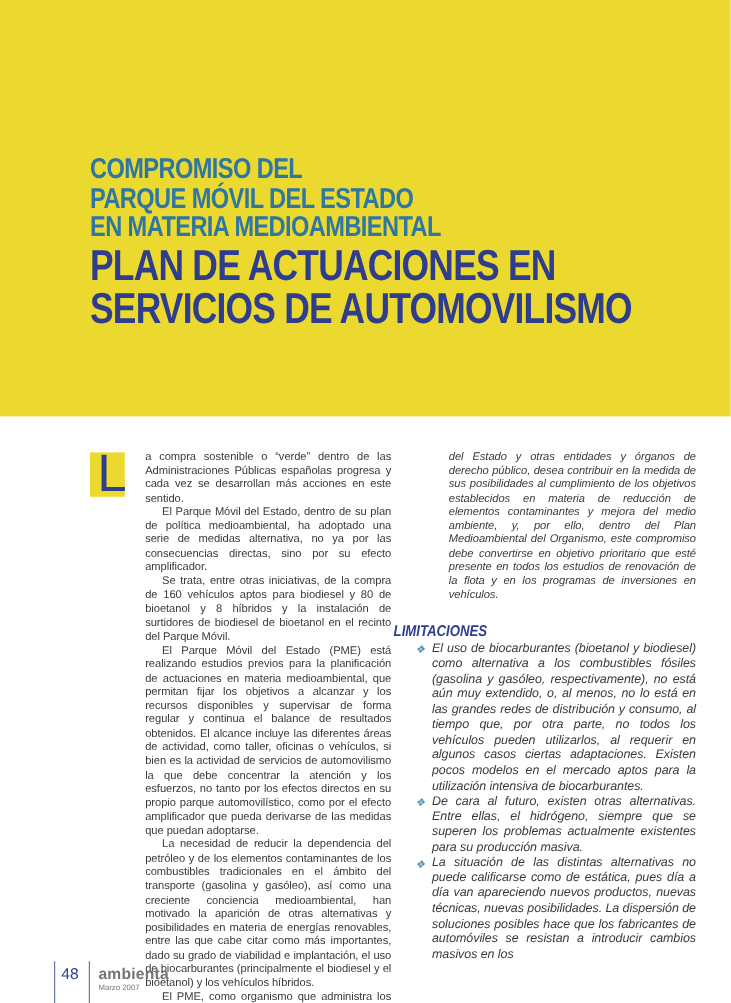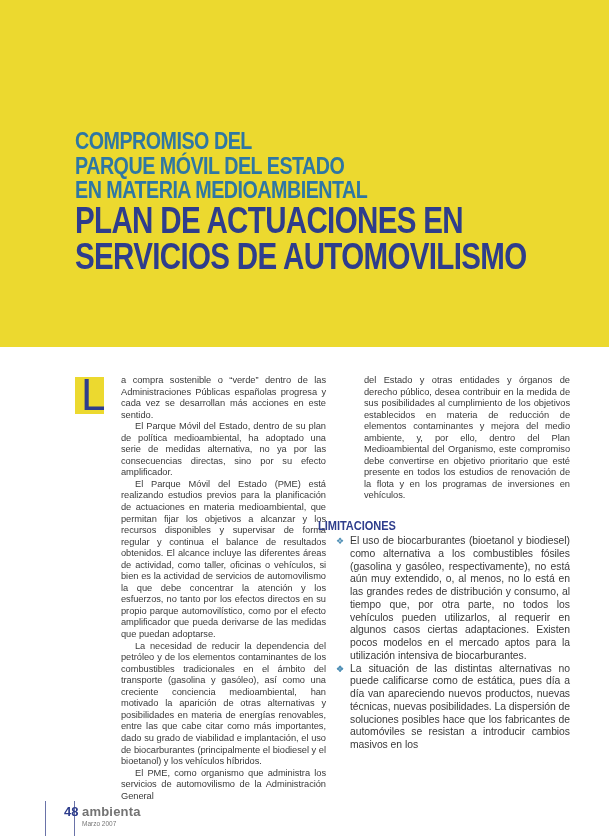--- a/index.html
+++ b/index.html
@@ -34,21 +34,21 @@
       white-space: nowrap;
       margin-top: 0px;
     }
     .col {
       position: absolute; top: 375px;
       font-size: 9.3px; line-height: 11.55px;
       text-align: justify; color: #3a3a3a;
       letter-spacing: -0.05px;
     }
     .col1 { left: 75px; width: 251px; }
-    .col2 { left: 318px; width: 252px; }
+    .col2 { left: 328px; width: 252px; font-style: italic; }
     .col p { margin: 0; text-indent: 14px; padding-left: 46px; }
     .col p.first { text-indent: 0; }
     .dropcap {
       float: left; width: 29px; height: 37px;
       background: #ecd92f; margin: 2px 8px 0 0;
       position: relative;
     }
     .dropcap span {
       position: absolute; left: 6px; top: -4px;
       font-size: 44px; font-weight: normal; color: #2e3d8c;
@@ -70,22 +70,22 @@
     }
     .bullets li .bullet-icon {
       position: absolute; left: 18px; top: 0; color: #4f8fb5;
       font-size: 9px;
     }
     .footer-box {
       position: absolute; left: 45px; top: 801px; width: 28px; height: 40px;
       border-left: 1px solid #6a73a8; border-right: 1px solid #6a73a8;
     }
     .page-num {
-      position: absolute; left: 64px; top: 804px;
-      font-size: 13px; font-weight: bold; color: #2e3d8c;
+      position: absolute; left: 51px; top: 804px;
+      font-size: 13px; font-weight: normal; color: #2e3d8c;
     }
     .mag-name {
       position: absolute; left: 82px; top: 804px;
       font-size: 13px; font-weight: bold; color: #737373; letter-spacing: 0.2px;
     }
     .issue-date {
       position: absolute; left: 82px; top: 820px;
       font-size: 6.5px; color: #777;
     }
   </style>
@@ -101,35 +101,37 @@
   <div class="headline">PLAN DE ACTUACIONES EN</div>
   <div class="headline">SERVICIOS DE AUTOMOVILISMO</div>
 </div>
 
 <div class="col col1">
   <div class="dropcap">
     <span>L</span>
   </div>
   <p class="first">a compra sostenible o “verde” dentro de las Administraciones Públicas españolas progresa y cada vez se desarrollan más acciones en este sentido.</p>
   <p>El Parque Móvil del Estado, dentro de su plan de política medioambiental, ha adoptado una serie de medidas alternativa, no ya por las consecuencias directas, sino por su efecto amplificador.</p>
+  <p>Se trata, entre otras iniciativas, de la compra de 160 vehículos aptos para biodiesel y 80 de bioetanol y 8 híbridos y la instalación de surtidores de biodiesel de bioetanol en el recinto del Parque Móvil.</p>
   <p>El Parque Móvil del Estado (PME) está realizando estudios previos para la planificación de actuaciones en materia medioambiental, que permitan fijar los objetivos a alcanzar y los recursos disponibles y supervisar de forma regular y continua el balance de resultados obtenidos. El alcance incluye las diferentes áreas de actividad, como taller, oficinas o vehículos, si bien es la actividad de servicios de automovilismo la que debe concentrar la atención y los esfuerzos, no tanto por los efectos directos en su propio parque automovilístico, como por el efecto amplificador que pueda derivarse de las medidas que puedan adoptarse.</p>
   <p>La necesidad de reducir la dependencia del petróleo y de los elementos contaminantes de los combustibles tradicionales en el ámbito del transporte (gasolina y gasóleo), así como una creciente conciencia medioambiental, han motivado la aparición de otras alternativas y posibilidades en materia de energías renovables, entre las que cabe citar como más importantes, dado su grado de viabilidad e implantación, el uso de biocarburantes (principalmente el biodiesel y el bioetanol) y los vehículos híbridos.</p>
   <p>El PME, como organismo que administra los servicios de automovilismo de la Administración General</p>
 </div>
 
 <div class="col col2">
   <p class="first">del Estado y otras entidades y órganos de derecho público, desea contribuir en la medida de sus posibilidades al cumplimiento de los objetivos establecidos en materia de reducción de elementos contaminantes y mejora del medio ambiente, y, por ello, dentro del Plan Medioambiental del Organismo, este compromiso debe convertirse en objetivo prioritario que esté presente en todos los estudios de renovación de la flota y en los programas de inversiones en vehículos.</p>
   <div class="section-head">LIMITACIONES</div>
   <ul class="bullets">
     <li>
       <span class="bullet-icon">❖</span>
       <span>El uso de biocarburantes (bioetanol y biodiesel) como alternativa a los combustibles fósiles (gasolina y gasóleo, respectivamente), no está aún muy extendido, o, al menos, no lo está en las grandes redes de distribución y consumo, al tiempo que, por otra parte, no todos los vehículos pueden utilizarlos, al requerir en algunos casos ciertas adaptaciones. Existen pocos modelos en el mercado aptos para la utilización intensiva de biocarburantes.</span>
     </li>
     <li>
       <span class="bullet-icon">❖</span>
+      <span>De cara al futuro, existen otras alternativas. Entre ellas, el hidrógeno, siempre que se superen los problemas actualmente existentes para su producción masiva.</span>
     </li>
     <li>
       <span class="bullet-icon">❖</span>
       <span>La situación de las distintas alternativas no puede calificarse como de estática, pues día a día van apareciendo nuevos productos, nuevas técnicas, nuevas posibilidades. La dispersión de soluciones posibles hace que los fabricantes de automóviles se resistan a introducir cambios masivos en los</span>
     </li>
   </ul>
 </div>
 
 <div class="footer-box"></div>
 <div class="page-num">48</div>

